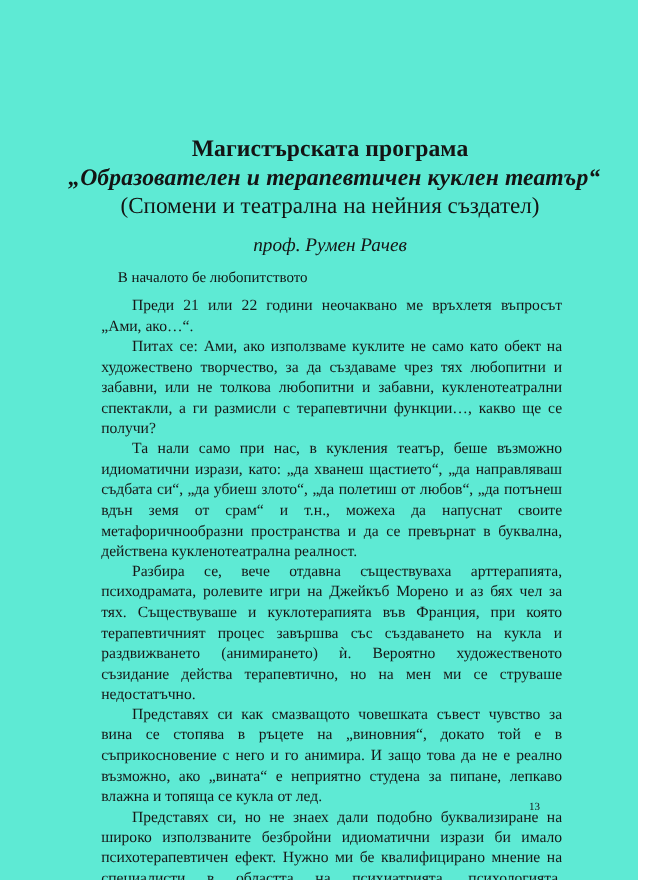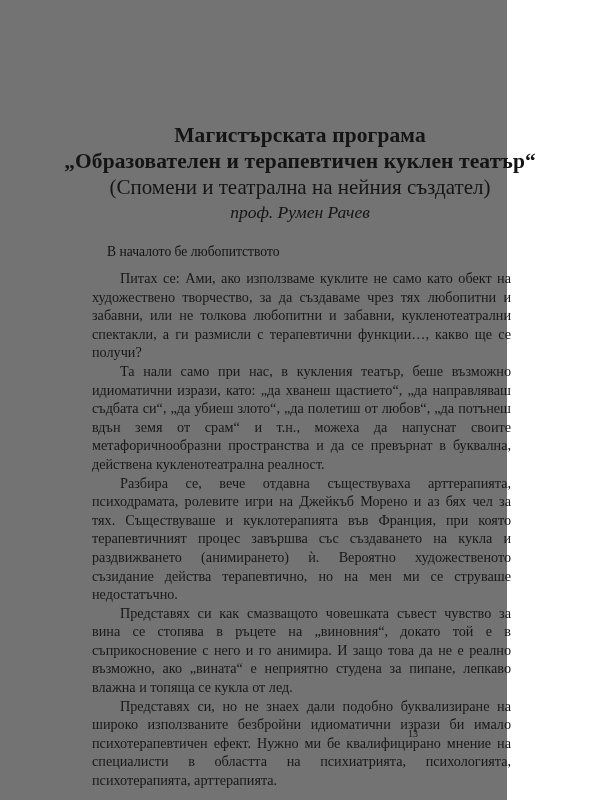--- a/index.html
+++ b/index.html
@@ -11,52 +11,53 @@
     width: 600px;
     height: 800px;
     overflow: hidden;
     font-family: "Liberation Serif", "DejaVu Serif", serif;
     color: #1a1a1a;
     -webkit-font-smoothing: antialiased;
   }
 
   .page {
     position: relative;
-    width: 507px;
+    width: 580px;
     height: 800px;
     box-sizing: border-box;
-    background: #737373;
+    background: #5eead4;
   }
 
   
   .title-block {
     position: absolute;
     left: 62px;
     top: 122px;
     width: 476px;
     text-align: center;
   }
   .title-line {
     font-weight: bold;
     font-size: 21.5px;
     line-height: 26px;
     letter-spacing: 0.1px;
     color: #141414;
     white-space: nowrap;
   }
   .title-line.l1 { font-size: 21.5px; }
-  .title-line.l2 { font-size: 21.5px; }
+  .title-line.l2 { font-size: 21.5px; font-style: italic; }
   .subtitle-line {
     font-weight: normal;
     font-size: 21px;
     line-height: 27px;
     color: #141414;
     white-space: nowrap;
   }
   .author-line {
+    margin-top: 10px;
     font-style: italic;
     font-size: 17.5px;
     line-height: 22px;
     color: #141414;
   }
 
   
   .body-block {
     position: absolute;
     left: 92px;
@@ -100,20 +101,21 @@
   <div class="title-block">
     <div class="title-line l1">Магистърската програма</div>
     <div class="title-line l2">„Образователен и терапевтичен куклен театър“</div>
     <div class="subtitle-line">(Спомени и театрална на нейния създател)</div>
     <div class="author-line">проф. Румен Рачев</div>
   </div>
 
   <div class="body-block">
     <div class="section-heading">В началото бе любопитството</div>
 
+    <p class="para">Преди 21 или 22 години неочаквано ме връхлетя въпросът „Ами, ако…“.</p>
     <p class="para">Питах се: Ами, ако използваме куклите не само като обект на художествено творчество, за да създаваме чрез тях любопитни и забавни, или не толкова любопитни и забавни, куклено­театрални спектакли, а ги размисли с терапевтични функции…, какво ще се получи?</p>
     <p class="para">Та нали само при нас, в кукления театър, беше възможно идиоматични изрази, като: „да хванеш щастието“, „да направляваш съдбата си“, „да убиеш злото“, „да полетиш от любов“, „да потънеш вдън земя от срам“ и т.н., можеха да напуснат своите метафоричнообразни пространства и да се превърнат в буквална, действена куклено­театрална реалност.</p>
     <p class="para">Разбира се, вече отдавна съществуваха арттерапията, психодрамата, ролевите игри на Джейкъб Морено и аз бях чел за тях. Съществуваше и куклотерапията във Франция, при която терапевтичният процес завършва със създаването на кукла и раздвижването (анимирането) ѝ. Вероятно художественото съзидание действа терапевтично, но на мен ми се струваше недостатъчно.</p>
     <p class="para">Представях си как смазващото човешката съвест чувство за вина се стопява в ръцете на „виновния“, докато той е в съприкосновение с него и го анимира. И защо това да не е реално възможно, ако „вината“ е неприятно студена за пипане, лепкаво влажна и топяща се кукла от лед.</p>
     <p class="para">Представях си, но не знаех дали подобно буквализиране на широко използваните безбройни идиоматични изрази би имало психотерапевтичен ефект. Нужно ми бе квалифицирано мнение на специалисти в областта на психиатрията, психологията, психотерапията, арттерапията.</p>
   </div>
 
   <div class="folio">13</div>
 
 </div>

